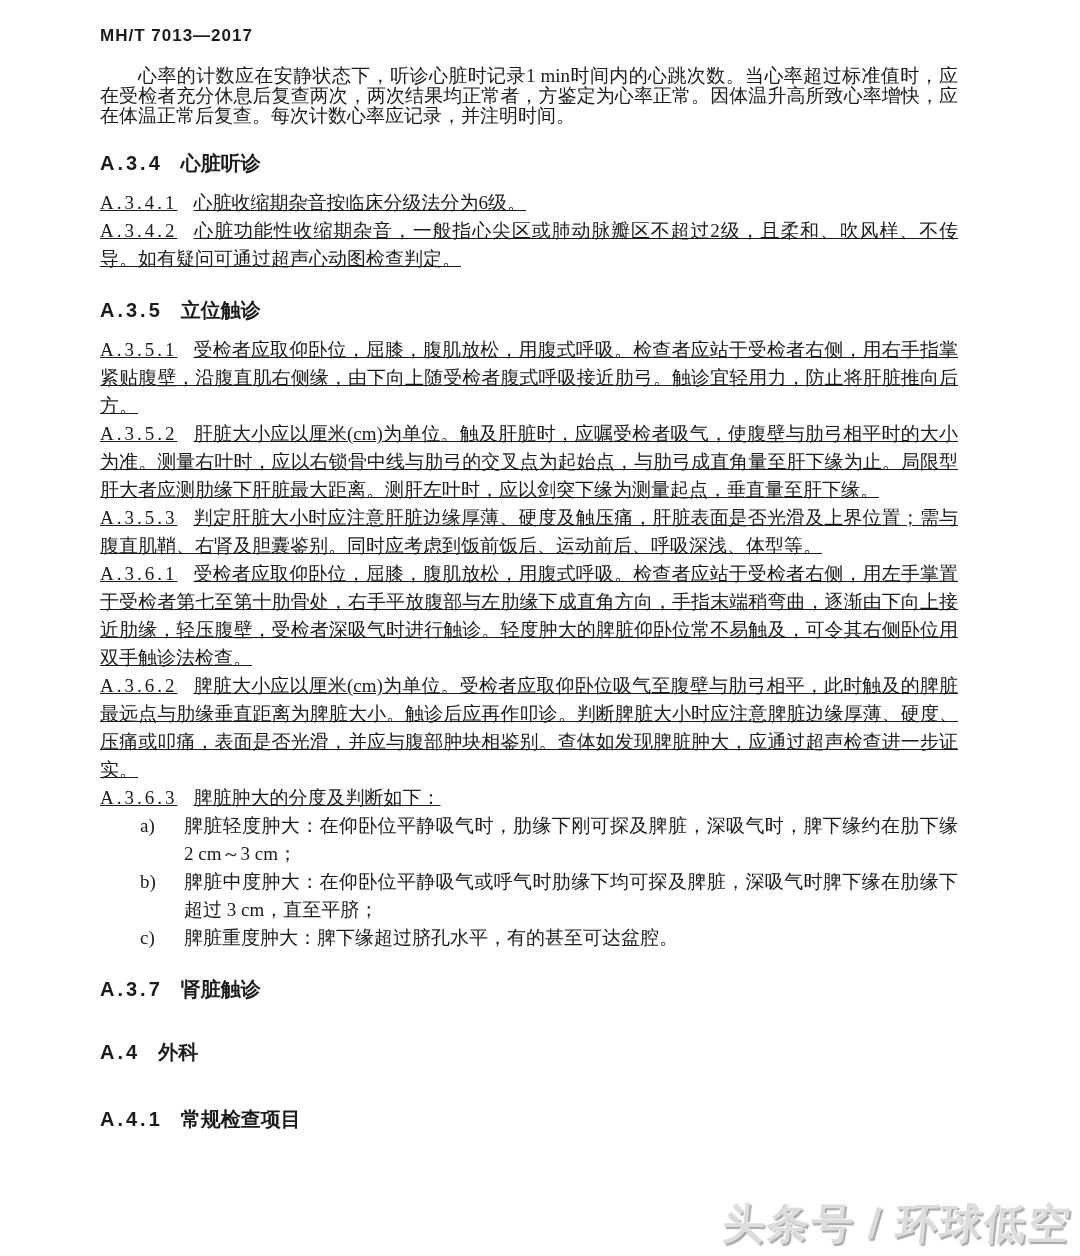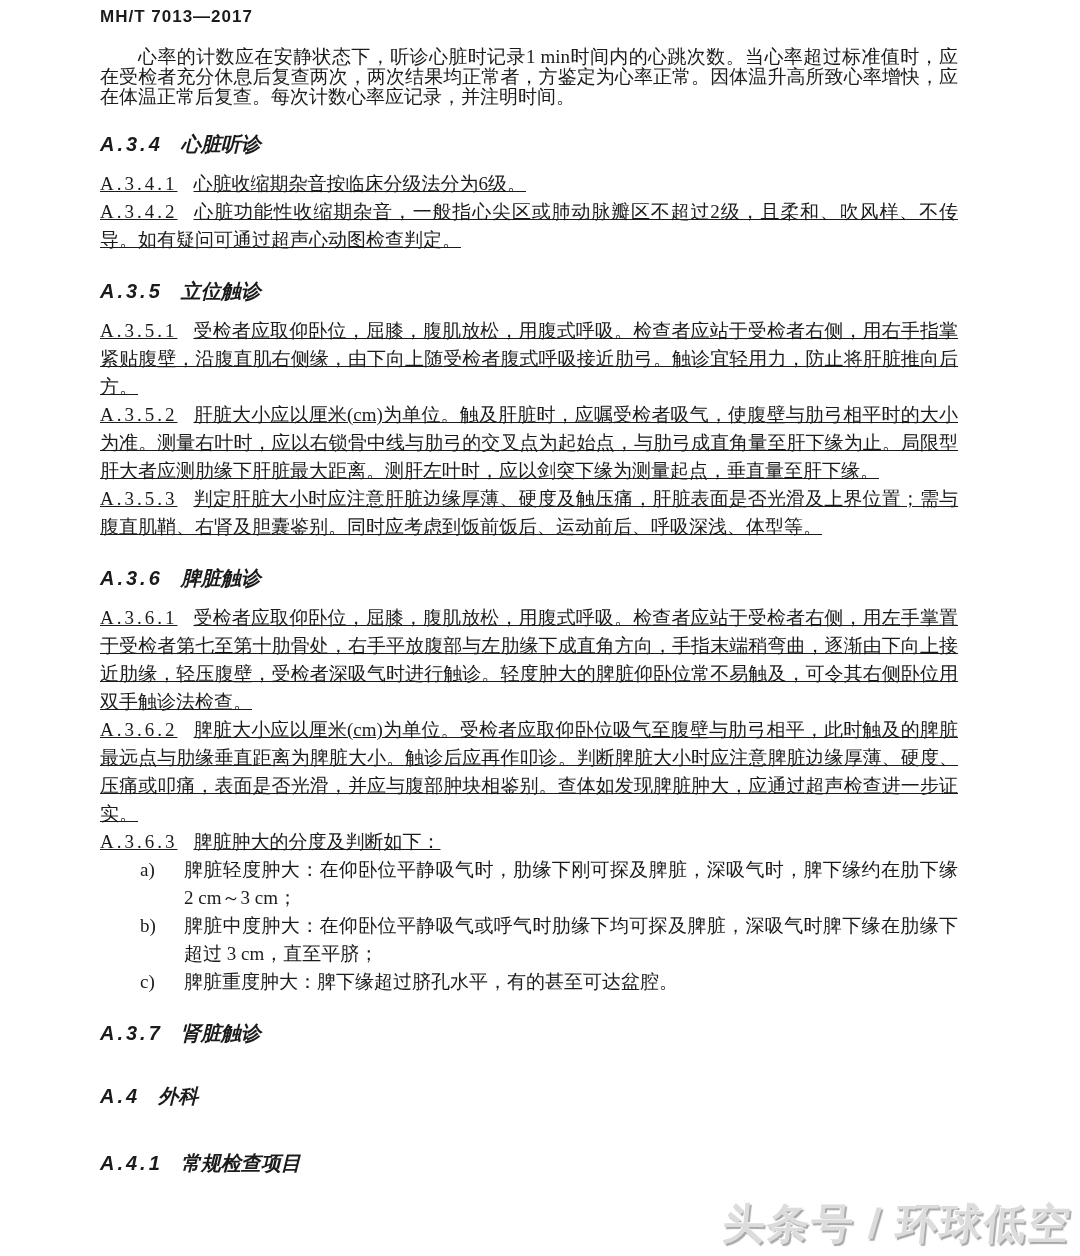--- a/index.html
+++ b/index.html
@@ -6,21 +6,21 @@
   body{
     width:1080px;height:1256px;
     background:#ffffff;
     color:#1b1b1b;
     font-family:"Liberation Serif","DejaVu Serif",serif;
     position:relative;
     overflow:hidden;
   }
   .page{
     position:absolute;inset:0;
-    padding:7px 122px 0 100px;
+    padding:26px 122px 0 100px;
     box-sizing:border-box;
   }
   .doc-number{
     font-family:"Liberation Sans","DejaVu Sans",sans-serif;
     font-size:17px;
     font-weight:600;
     letter-spacing:1px;
     margin-bottom:20px;
   }
   .para{
@@ -40,21 +40,20 @@
   .num{
     letter-spacing:3px;
     margin-right:16px;
     white-space:nowrap;
   }
   .heading{
     font-family:"Liberation Sans","DejaVu Sans",sans-serif;
     font-size:20px;
     font-weight:bold;
     margin:24px 0 12px 0;
-    font-style:italic;
   }
   .heading .num{margin-right:18px;}
   .heading.chapter{margin-top:36px;}
   .heading.sub{margin-top:40px;margin-bottom:0;}
   .list-item{
     position:relative;
     padding-left:84px;
     font-size:19px;
     line-height:28px;
     text-align:justify;
@@ -86,21 +85,20 @@
   <div class="doc-number">MH/T 7013—2017</div>
   <div>
       <div class="para">心率的计数应在安静状态下，听诊心脏时记录1 min时间内的心跳次数。当心率超过标准值时，应在受检者充分休息后复查两次，两次结果均正常者，方鉴定为心率正常。因体温升高所致心率增快，应在体温正常后复查。每次计数心率应记录，并注明时间。</div>
       <div class="heading"><span class="num">A.3.4</span><span>心脏听诊</span></div>
       <div class="clause"><span class="num">A.3.4.1</span><span>心脏收缩期杂音按临床分级法分为6级。</span></div>
       <div class="clause"><span class="num">A.3.4.2</span><span>心脏功能性收缩期杂音，一般指心尖区或肺动脉瓣区不超过2级，且柔和、吹风样、不传导。如有疑问可通过超声心动图检查判定。</span></div>
       <div class="heading"><span class="num">A.3.5</span><span>立位触诊</span></div>
       <div class="clause"><span class="num">A.3.5.1</span><span>受检者应取仰卧位，屈膝，腹肌放松，用腹式呼吸。检查者应站于受检者右侧，用右手指掌紧贴腹壁，沿腹直肌右侧缘，由下向上随受检者腹式呼吸接近肋弓。触诊宜轻用力，防止将肝脏推向后方。</span></div>
       <div class="clause"><span class="num">A.3.5.2</span><span>肝脏大小应以厘米(cm)为单位。触及肝脏时，应嘱受检者吸气，使腹壁与肋弓相平时的大小为准。测量右叶时，应以右锁骨中线与肋弓的交叉点为起始点，与肋弓成直角量至肝下缘为止。局限型肝大者应测肋缘下肝脏最大距离。测肝左叶时，应以剑突下缘为测量起点，垂直量至肝下缘。</span></div>
       <div class="clause"><span class="num">A.3.5.3</span><span>判定肝脏大小时应注意肝脏边缘厚薄、硬度及触压痛，肝脏表面是否光滑及上界位置；需与腹直肌鞘、右肾及胆囊鉴别。同时应考虑到饭前饭后、运动前后、呼吸深浅、体型等。</span></div>
-      <div class="heading"><span class="num">A.3.6</span><span>脾脏触诊</span></div>
       <div class="clause"><span class="num">A.3.6.1</span><span>受检者应取仰卧位，屈膝，腹肌放松，用腹式呼吸。检查者应站于受检者右侧，用左手掌置于受检者第七至第十肋骨处，右手平放腹部与左肋缘下成直角方向，手指末端稍弯曲，逐渐由下向上接近肋缘，轻压腹壁，受检者深吸气时进行触诊。轻度肿大的脾脏仰卧位常不易触及，可令其右侧卧位用双手触诊法检查。</span></div>
       <div class="clause"><span class="num">A.3.6.2</span><span>脾脏大小应以厘米(cm)为单位。受检者应取仰卧位吸气至腹壁与肋弓相平，此时触及的脾脏最远点与肋缘垂直距离为脾脏大小。触诊后应再作叩诊。判断脾脏大小时应注意脾脏边缘厚薄、硬度、压痛或叩痛，表面是否光滑，并应与腹部肿块相鉴别。查体如发现脾脏肿大，应通过超声检查进一步证实。</span></div>
       <div class="clause"><span class="num">A.3.6.3</span><span>脾脏肿大的分度及判断如下：</span></div>
       <div class="list-item"><span class="label">a)</span><span>脾脏轻度肿大：在仰卧位平静吸气时，肋缘下刚可探及脾脏，深吸气时，脾下缘约在肋下缘 2 cm～3 cm；</span></div>
       <div class="list-item"><span class="label">b)</span><span>脾脏中度肿大：在仰卧位平静吸气或呼气时肋缘下均可探及脾脏，深吸气时脾下缘在肋缘下超过 3 cm，直至平脐；</span></div>
       <div class="list-item"><span class="label">c)</span><span>脾脏重度肿大：脾下缘超过脐孔水平，有的甚至可达盆腔。</span></div>
       <div class="heading"><span class="num">A.3.7</span><span>肾脏触诊</span></div>
       <div class="heading chapter"><span class="num">A.4</span><span>外科</span></div>
       <div class="heading sub"><span class="num">A.4.1</span><span>常规检查项目</span></div>
     </div>

